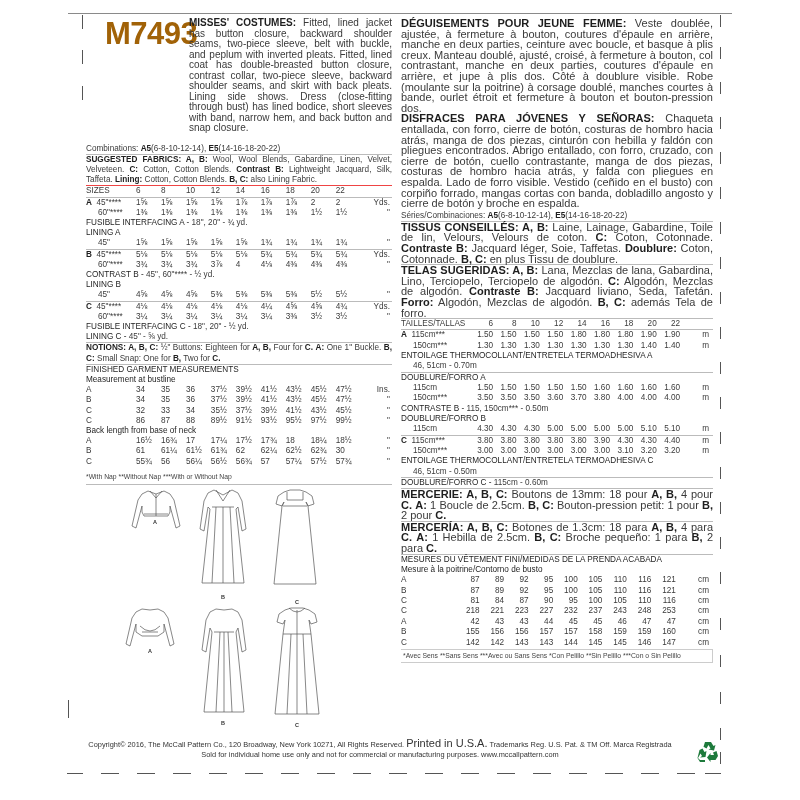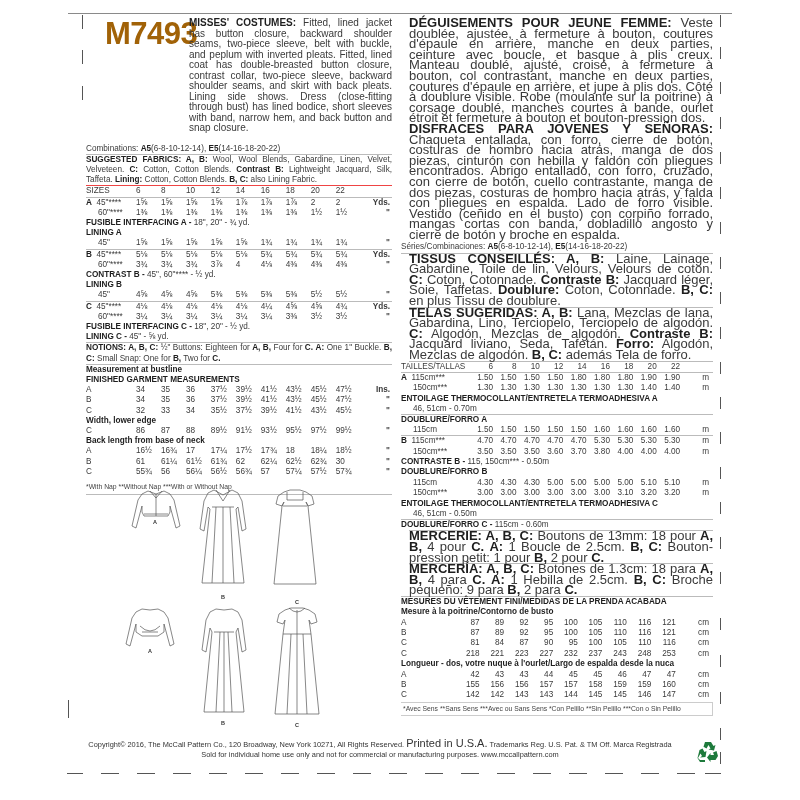--- a/index.html
+++ b/index.html
@@ -17,29 +17,29 @@
   .desc-en { width: 222px; text-align: justify; font-size: 10px; line-height: 10.5px; }
   .b { font-weight: bold; color: #1e1e1e; }
 
   .combo { margin-top: 10px; border-bottom: 1px solid #bbb; }
   .para { text-align: justify; }
 
   table.yard { border-collapse: collapse; width: 306px; }
   table.yard td { padding: 0; height: 10.2px; white-space: nowrap; }
   table.yard td.lab { width: 48px; }
   table.yard td.v { width: 24px; }
-  table.yard td.u { width: 30px; text-align: right; padding-right: 2px; font-weight: bold; }
+  table.yard td.u { width: 30px; text-align: right; padding-right: 2px; }
   tr.ruled td { border-top: 1px solid #bbb; }
-  .sec-title { font-weight: bold; color: #1e1e1e; margin-top: 13px; }
+  .sec-title { font-weight: normal; color: #1e1e1e; margin-top: 13px; }
   .footnote { font-size: 6.8px; color: #444; margin-top: 5px; }
   .sep { border-top: 1px solid #bbb; margin-top: 2px; }
 
   
   .right { position: absolute; left: 401px; top: 18px; width: 312px; }
-  .right .para { font-size: 13px; line-height: 10.6px; margin-left: 8px; }
+  .right .para { font-size: 11px; line-height: 10.6px; }
   table.metric { border-collapse: collapse; width: 312px; }
   table.metric td { padding: 0; height: 10.4px; white-space: nowrap; }
   table.metric td.lab { width: 56px; }
   table.metric td.v { width: 24.5px; text-align: right; padding-right: 2px; }
   table.metric td.u { width: 35px; text-align: right; padding-right: 4px; }
   .foot-right { border: 1px solid #ccc; border-left: none; font-size: 6.8px; padding: 1px 2px; margin-top: 1px; color: #444; }
 
   
   .illus { position: absolute; }
   .illus svg { display: block; }
@@ -261,24 +261,24 @@
   </tbody>
     </table>
 
   <div class="para" style="border-top:1px solid #bbb;">
     <span class="b">NOTIONS: A, B, C:</span><span> ½" Buttons: Eighteen for </span><span class="b">A, B,</span><span> Four for </span><span class="b">C.</span><span> </span><span class="b">A:</span><span> One 1" Buckle. </span><span class="b">B, C:</span><span> Small Snap: One for </span><span class="b">B,</span><span> Two for </span><span class="b">C.</span>
   </div>
 
   <table class="yard" style="border-top:1px solid #bbb;">
     <tbody>
         <tr>
+          <td colspan="11" class="sec-title">FINISHED GARMENT MEASUREMENTS</td>
+        </tr>
+    <tr>
           <td colspan="11" class="sec-title">Measurement at bustline</td>
-        </tr>
-    <tr>
-          <td colspan="11" class="sec-title">FINISHED GARMENT MEASUREMENTS</td>
         </tr>
     <tr>
       <td class="lab">A</td>
       <td class="v">34</td>
           <td class="v">35</td>
           <td class="v">36</td>
           <td class="v">37½</td>
           <td class="v">39½</td>
           <td class="v">41½</td>
           <td class="v">43½</td>
@@ -305,23 +305,20 @@
           <td class="v">33</td>
           <td class="v">34</td>
           <td class="v">35½</td>
           <td class="v">37½</td>
           <td class="v">39½</td>
           <td class="v">41½</td>
           <td class="v">43½</td>
           <td class="v">45½</td>
           <td class="u">"</td>
     </tr>
-    <tr>
-          <td colspan="11" class="sec-title">Width, lower edge</td>
-        </tr>
     <tr>
       <td class="lab">C</td>
       <td class="v">86</td>
           <td class="v">87</td>
           <td class="v">88</td>
           <td class="v">89½</td>
           <td class="v">91½</td>
           <td class="v">93½</td>
           <td class="v">95½</td>
           <td class="v">97½</td>
@@ -449,33 +446,20 @@
           <td class="v">1.50</td>
           <td class="v">1.50</td>
           <td class="v">1.50</td>
           <td class="v">1.50</td>
           <td class="v">1.60</td>
           <td class="v">1.60</td>
           <td class="v">1.60</td>
           <td class="v">1.60</td>
           <td class="u">m</td>
     </tr>
-    <tr class="ruled">
-      <td class="lab"><span class="b">B</span>&nbsp; <span>115cm***</span></td>
-      <td class="v">4.70</td>
-          <td class="v">4.70</td>
-          <td class="v">4.70</td>
-          <td class="v">4.70</td>
-          <td class="v">4.70</td>
-          <td class="v">5.30</td>
-          <td class="v">5.30</td>
-          <td class="v">5.30</td>
-          <td class="v">5.30</td>
-          <td class="u">m</td>
-    </tr>
     <tr>
       <td class="lab" style="padding-left:12px">150cm***</td>
       <td class="v">3.50</td>
           <td class="v">3.50</td>
           <td class="v">3.50</td>
           <td class="v">3.60</td>
           <td class="v">3.70</td>
           <td class="v">3.80</td>
           <td class="v">4.00</td>
           <td class="v">4.00</td>
@@ -494,20 +478,33 @@
           <td class="v">4.30</td>
           <td class="v">4.30</td>
           <td class="v">5.00</td>
           <td class="v">5.00</td>
           <td class="v">5.00</td>
           <td class="v">5.00</td>
           <td class="v">5.10</td>
           <td class="v">5.10</td>
           <td class="u">m</td>
     </tr>
+    <tr class="ruled">
+      <td class="lab"><span class="b">C</span>&nbsp; <span>115cm***</span></td>
+      <td class="v">3.80</td>
+          <td class="v">3.80</td>
+          <td class="v">3.80</td>
+          <td class="v">3.80</td>
+          <td class="v">3.80</td>
+          <td class="v">3.90</td>
+          <td class="v">4.30</td>
+          <td class="v">4.30</td>
+          <td class="v">4.40</td>
+          <td class="u">m</td>
+    </tr>
     <tr>
       <td class="lab" style="padding-left:12px">150cm***</td>
       <td class="v">3.00</td>
           <td class="v">3.00</td>
           <td class="v">3.00</td>
           <td class="v">3.00</td>
           <td class="v">3.00</td>
           <td class="v">3.00</td>
           <td class="v">3.10</td>
           <td class="v">3.20</td>
@@ -523,21 +520,21 @@
     <tr class="ruled">
           <td colspan="11"><span class="sec-title">DOUBLURE/FORRO C -</span><span> 115cm - 0.60m</span></td>
         </tr>
   </tbody>
     </table>
 
   <div class="para" style="border-top:1px solid #bbb;">
     <span class="b">MERCERIE: A, B, C:</span><span> Boutons de 13mm: 18 pour </span><span class="b">A, B,</span><span> 4 pour </span><span class="b">C.</span><span> </span><span class="b">A:</span><span> 1 Boucle de 2.5cm. </span><span class="b">B, C:</span><span> Bouton-pression petit: 1 pour </span><span class="b">B,</span><span> 2 pour </span><span class="b">C.</span>
   </div>
   <div class="para" style="border-top:1px solid #bbb;">
-    <span class="b">MERCERÍA: A, B, C:</span><span> Botones de 1.3cm: 18 para </span><span class="b">A, B,</span><span> 4 para </span><span class="b">C.</span><span> </span><span class="b">A:</span><span> 1 Hebilla de 2.5cm. </span><span class="b">B, C:</span><span> Broche pequeño: 9 para </span><span class="b">B,</span><span> 2 para </span><span class="b">C.</span>
+    <span class="b">MERCERÍA: A, B, C:</span><span> Botones de 1.3cm: 18 para </span><span class="b">A, B,</span><span> 4 para </span><span class="b">C.</span><span> </span><span class="b">A:</span><span> 1 Hebilla de 2.5cm. </span><span class="b">B, C:</span><span> Broche pequeño: 1 para </span><span class="b">B,</span><span> 2 para </span><span class="b">C.</span>
   </div>
 
   <table class="metric" style="border-top:1px solid #bbb;">
     <tbody>
         <tr>
           <td colspan="11" class="sec-title">MESURES DU VÊTEMENT FINI/MEDIDAS DE LA PRENDA ACABADA</td>
         </tr>
     <tr>
           <td colspan="11" class="sec-title">Mesure à la poitrine/Contorno de busto</td>
         </tr>
@@ -587,23 +584,20 @@
           <td class="v">223</td>
           <td class="v">227</td>
           <td class="v">232</td>
           <td class="v">237</td>
           <td class="v">243</td>
           <td class="v">248</td>
           <td class="v">253</td>
           <td class="u">cm</td>
     </tr>
     <tr>
-          <td colspan="11" class="sec-title">Longueur - dos, votre nuque à l'ourlet/Largo de espalda desde la nuca</td>
-        </tr>
-    <tr>
       <td class="lab">A</td>
       <td class="v">42</td>
           <td class="v">43</td>
           <td class="v">43</td>
           <td class="v">44</td>
           <td class="v">45</td>
           <td class="v">45</td>
           <td class="v">46</td>
           <td class="v">47</td>
           <td class="v">47</td>

